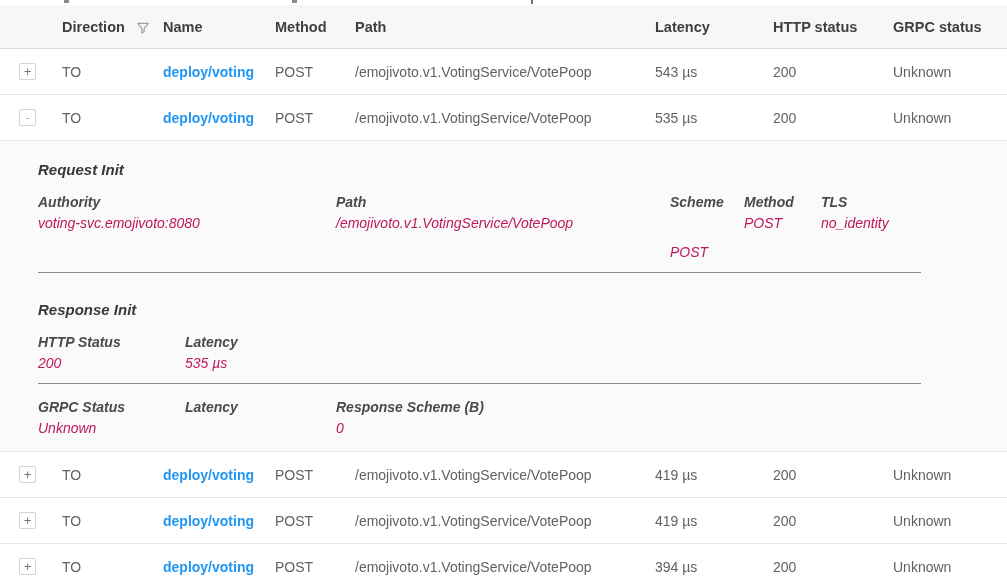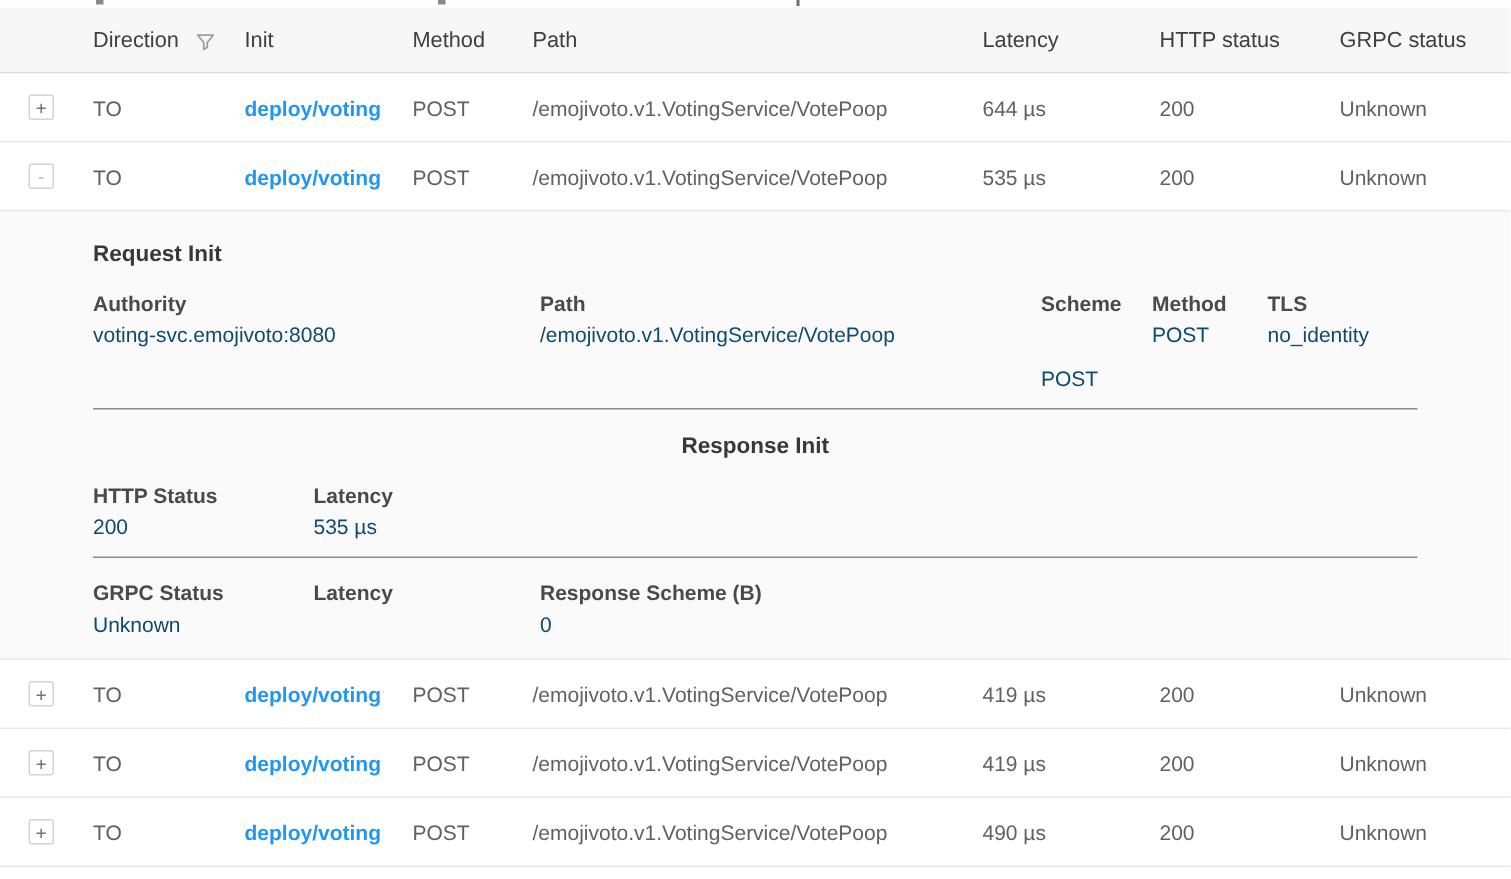--- a/index.html
+++ b/index.html
@@ -30,21 +30,21 @@
   .col-latency  { width:118px; }
   .col-http     { width:120px; }
   .col-grpc     { flex:1; }
 
   
   .thead {
     height:44px;
     background:#f7f7f7;
     border-bottom:1px solid #dcdcdc;
     color:#3f3f3f;
-    font-weight:400;
+    font-weight:700;
     font-size:14.5px;
   }
   .head-direction { display:flex; align-items:center; gap:11px; }
   .funnel { display:inline-flex; margin-top:2px; }
 
   
   .data-row {
     height:46px;
     border-bottom:1px solid #e7e7e7;
     background:#fff;
@@ -63,33 +63,34 @@
     font-family:"DejaVu Sans Mono",monospace;
     padding:0;
   }
   .row-expanded .expander { color:#b3b3b3; }
   a.name-link { color:#2196f3; text-decoration:none; cursor:pointer;font-weight:bold; }
 
   
   .detail-panel {
     background:#fafafa;
     border-bottom:1px solid #e7e7e7;
-    padding:20px 62px 12px 62px;
+    padding:20px 62px 12px 38px;
+    font-style:italic;
   }
   .section-title {
     font-size:15px;
     font-weight:bold;
     color:#383838;
     line-height:18px;
   }
-  .section-title.not-first { margin-top:16px;text-align:center; }
+  .section-title.not-first { margin-top:28px; }
   .field-row { display:flex; margin-top:13px; }
   .field { display:flex; flex-direction:column; }
   .field-label { font-weight:bold; color:#4a4a4a; line-height:21px; font-size:14px; }
-  .field-value { color:#0c4a6e; line-height:21px; font-size:14px; }
+  .field-value { color:#be185d; line-height:21px; font-size:14px; }
   .sec-divider {
     width:883px; height:0;
     border-top:1px solid #8c8c8c;
     margin-top:9px;
   }
   
   .fw-authority { width:298px; }
   .fw-path      { width:334px; }
   .fw-scheme    { width:74px;gap:29px;  }
   .fw-method    { width:77px;  }
@@ -110,35 +111,35 @@
     <div class="trow thead">
       <div class="col-expand"></div>
       <div class="col-direction head-direction">
         <span>Direction</span>
         <span class="funnel">
           <svg width="14" height="14" viewBox="0 0 24 24">
               <path d="M3 4h18l-7 8.5v5.5l-4 2.5v-8z" fill="none" stroke="#9e9e9e" stroke-width="2" stroke-linejoin="round"></path>
             </svg>
         </span>
       </div>
-      <div class="col-name">Init</div>
+      <div class="col-name">Name</div>
       <div class="col-method">Method</div>
       <div class="col-path">Path</div>
       <div class="col-latency">Latency</div>
       <div class="col-http">HTTP status</div>
       <div class="col-grpc">GRPC status</div>
     </div>
 
     <div class="trow data-row">
       <div class="col-expand"><button class="expander">+</button></div>
       <div class="col-direction">TO</div>
       <div class="col-name"><a class="name-link">deploy/voting</a></div>
       <div class="col-method">POST</div>
       <div class="col-path">/emojivoto.v1.VotingService/VotePoop</div>
-      <div class="col-latency">644 µs</div>
+      <div class="col-latency">543 µs</div>
       <div class="col-http">200</div>
       <div class="col-grpc">Unknown</div>
     </div>
 
     <div class="trow data-row row-expanded">
       <div class="col-expand"><button class="expander">-</button></div>
       <div class="col-direction">TO</div>
       <div class="col-name"><a class="name-link">deploy/voting</a></div>
       <div class="col-method">POST</div>
       <div class="col-path">/emojivoto.v1.VotingService/VotePoop</div>
@@ -223,19 +224,19 @@
       <div class="col-http">200</div>
       <div class="col-grpc">Unknown</div>
     </div>
 
     <div class="trow data-row">
       <div class="col-expand"><button class="expander">+</button></div>
       <div class="col-direction">TO</div>
       <div class="col-name"><a class="name-link">deploy/voting</a></div>
       <div class="col-method">POST</div>
       <div class="col-path">/emojivoto.v1.VotingService/VotePoop</div>
-      <div class="col-latency">490 µs</div>
+      <div class="col-latency">394 µs</div>
       <div class="col-http">200</div>
       <div class="col-grpc">Unknown</div>
     </div>
 
   </div>
 </div>
 
 </body></html>

